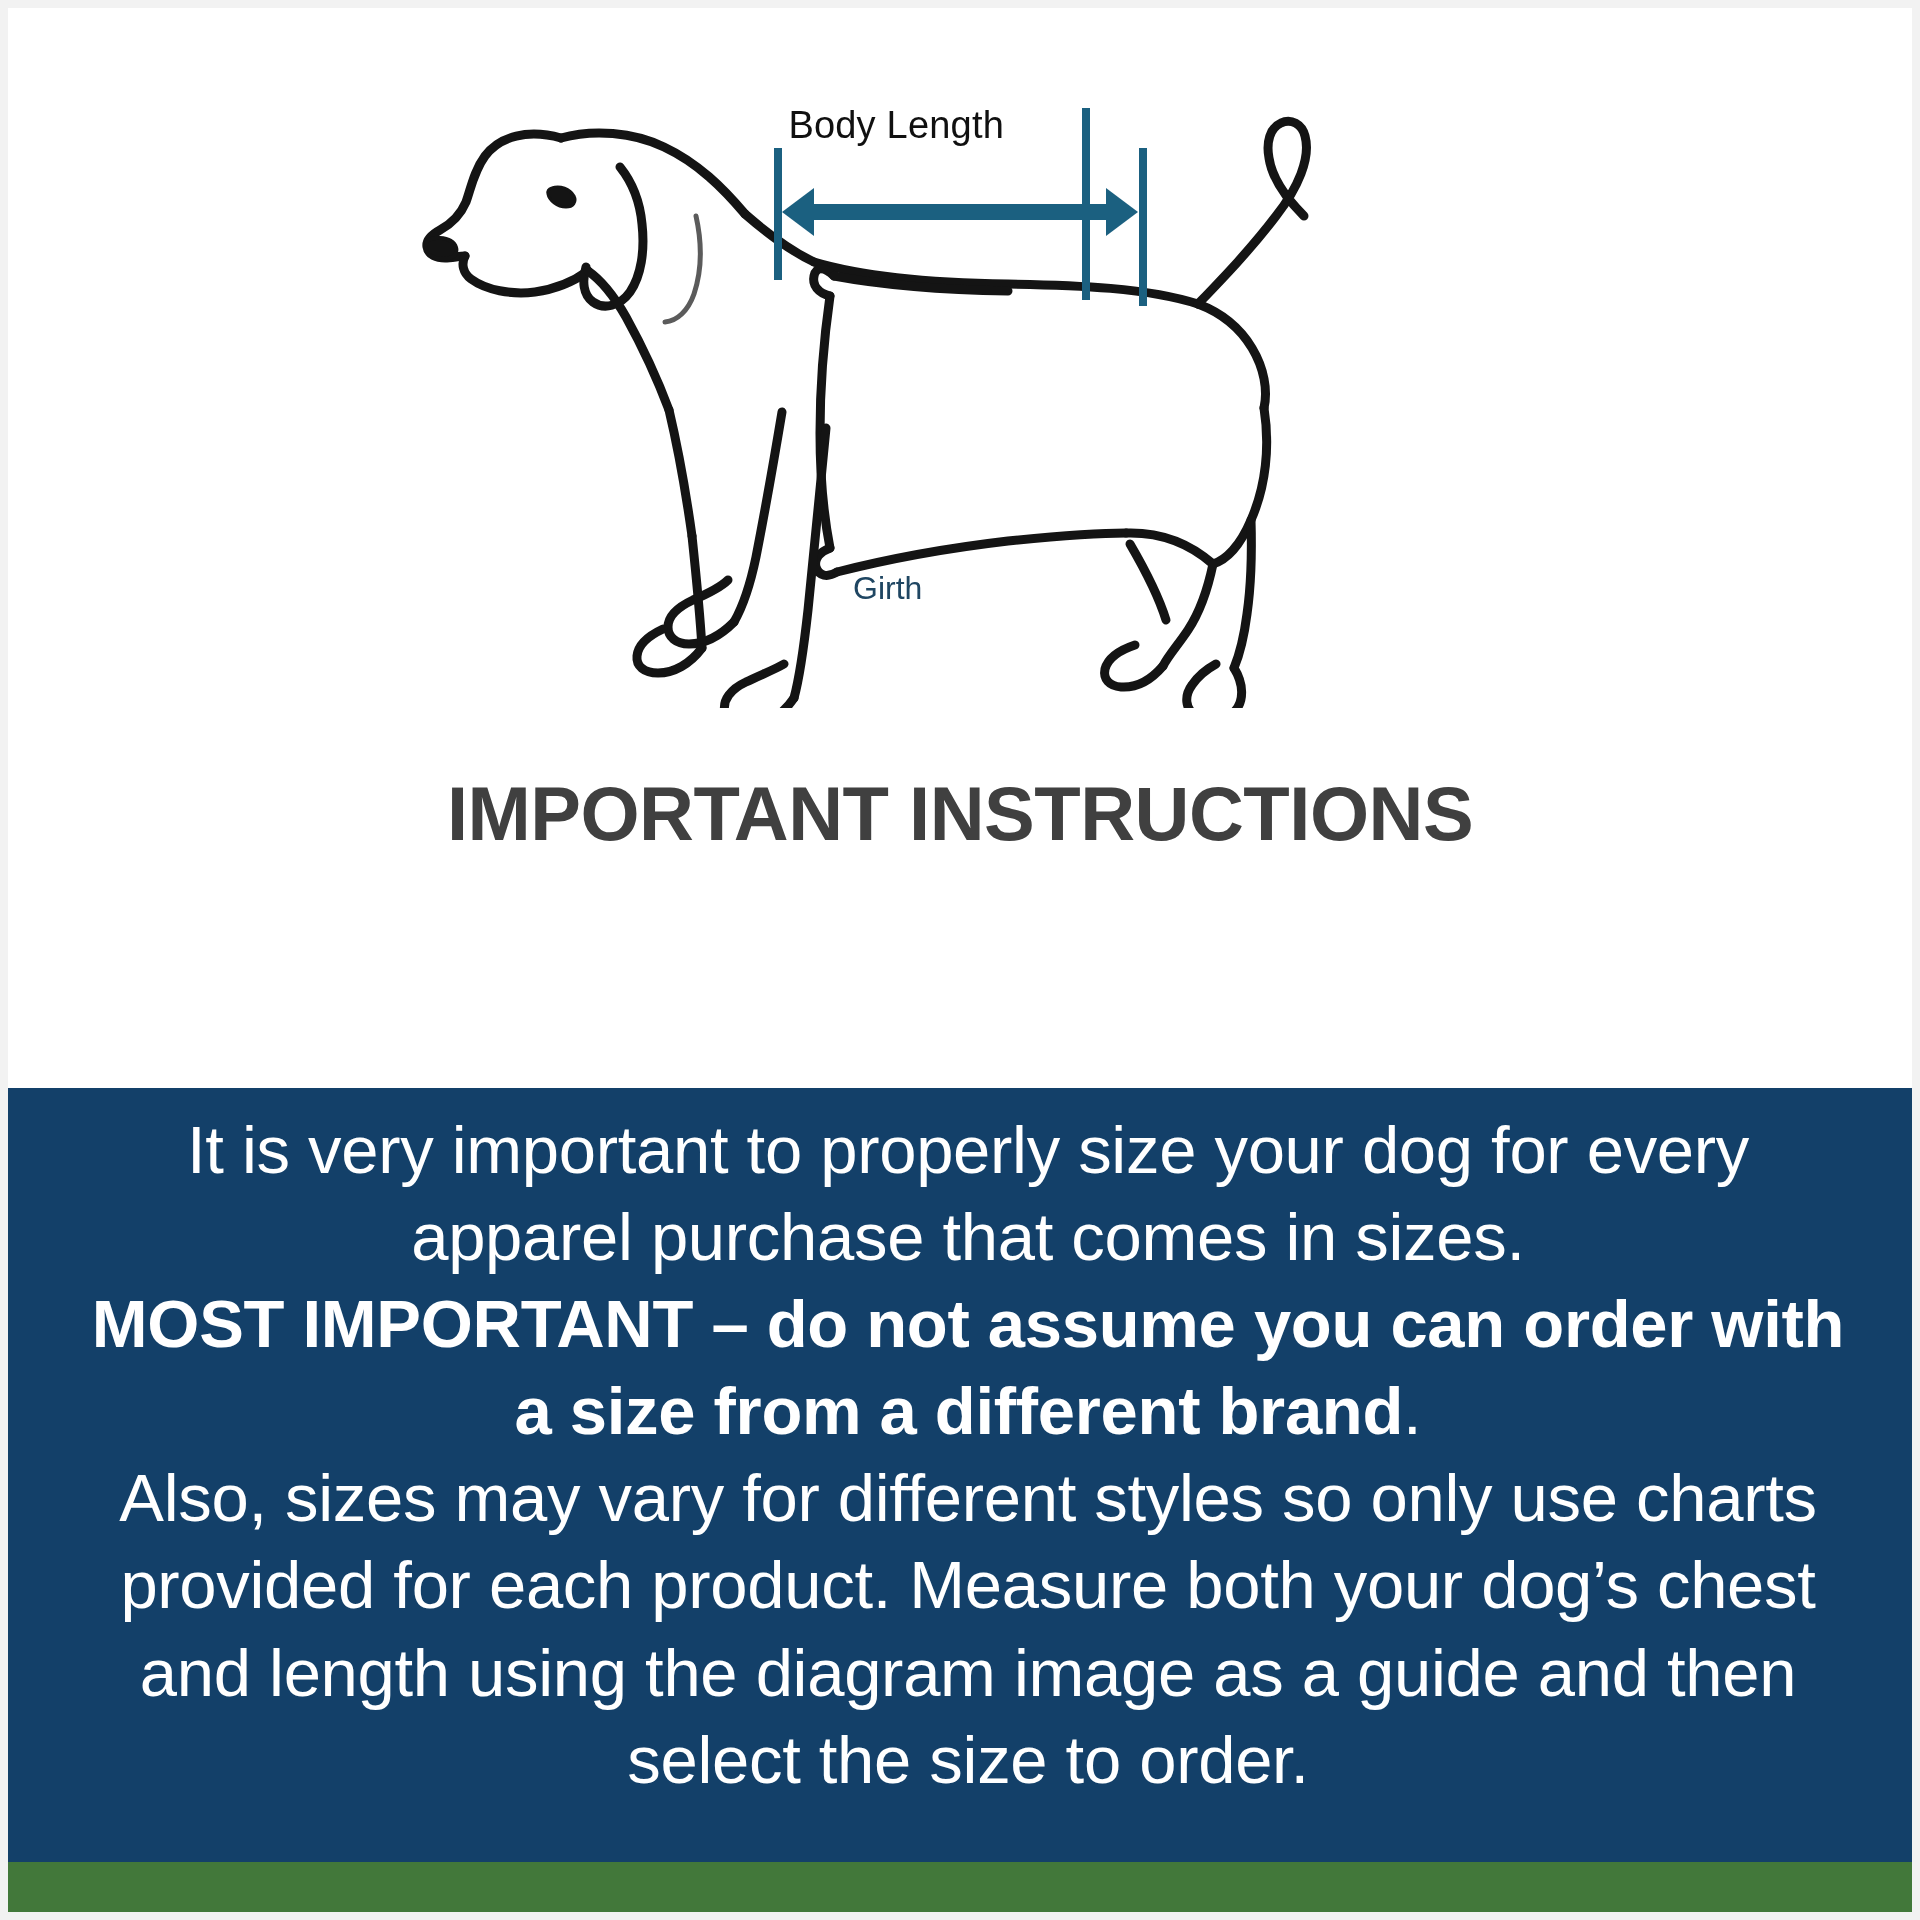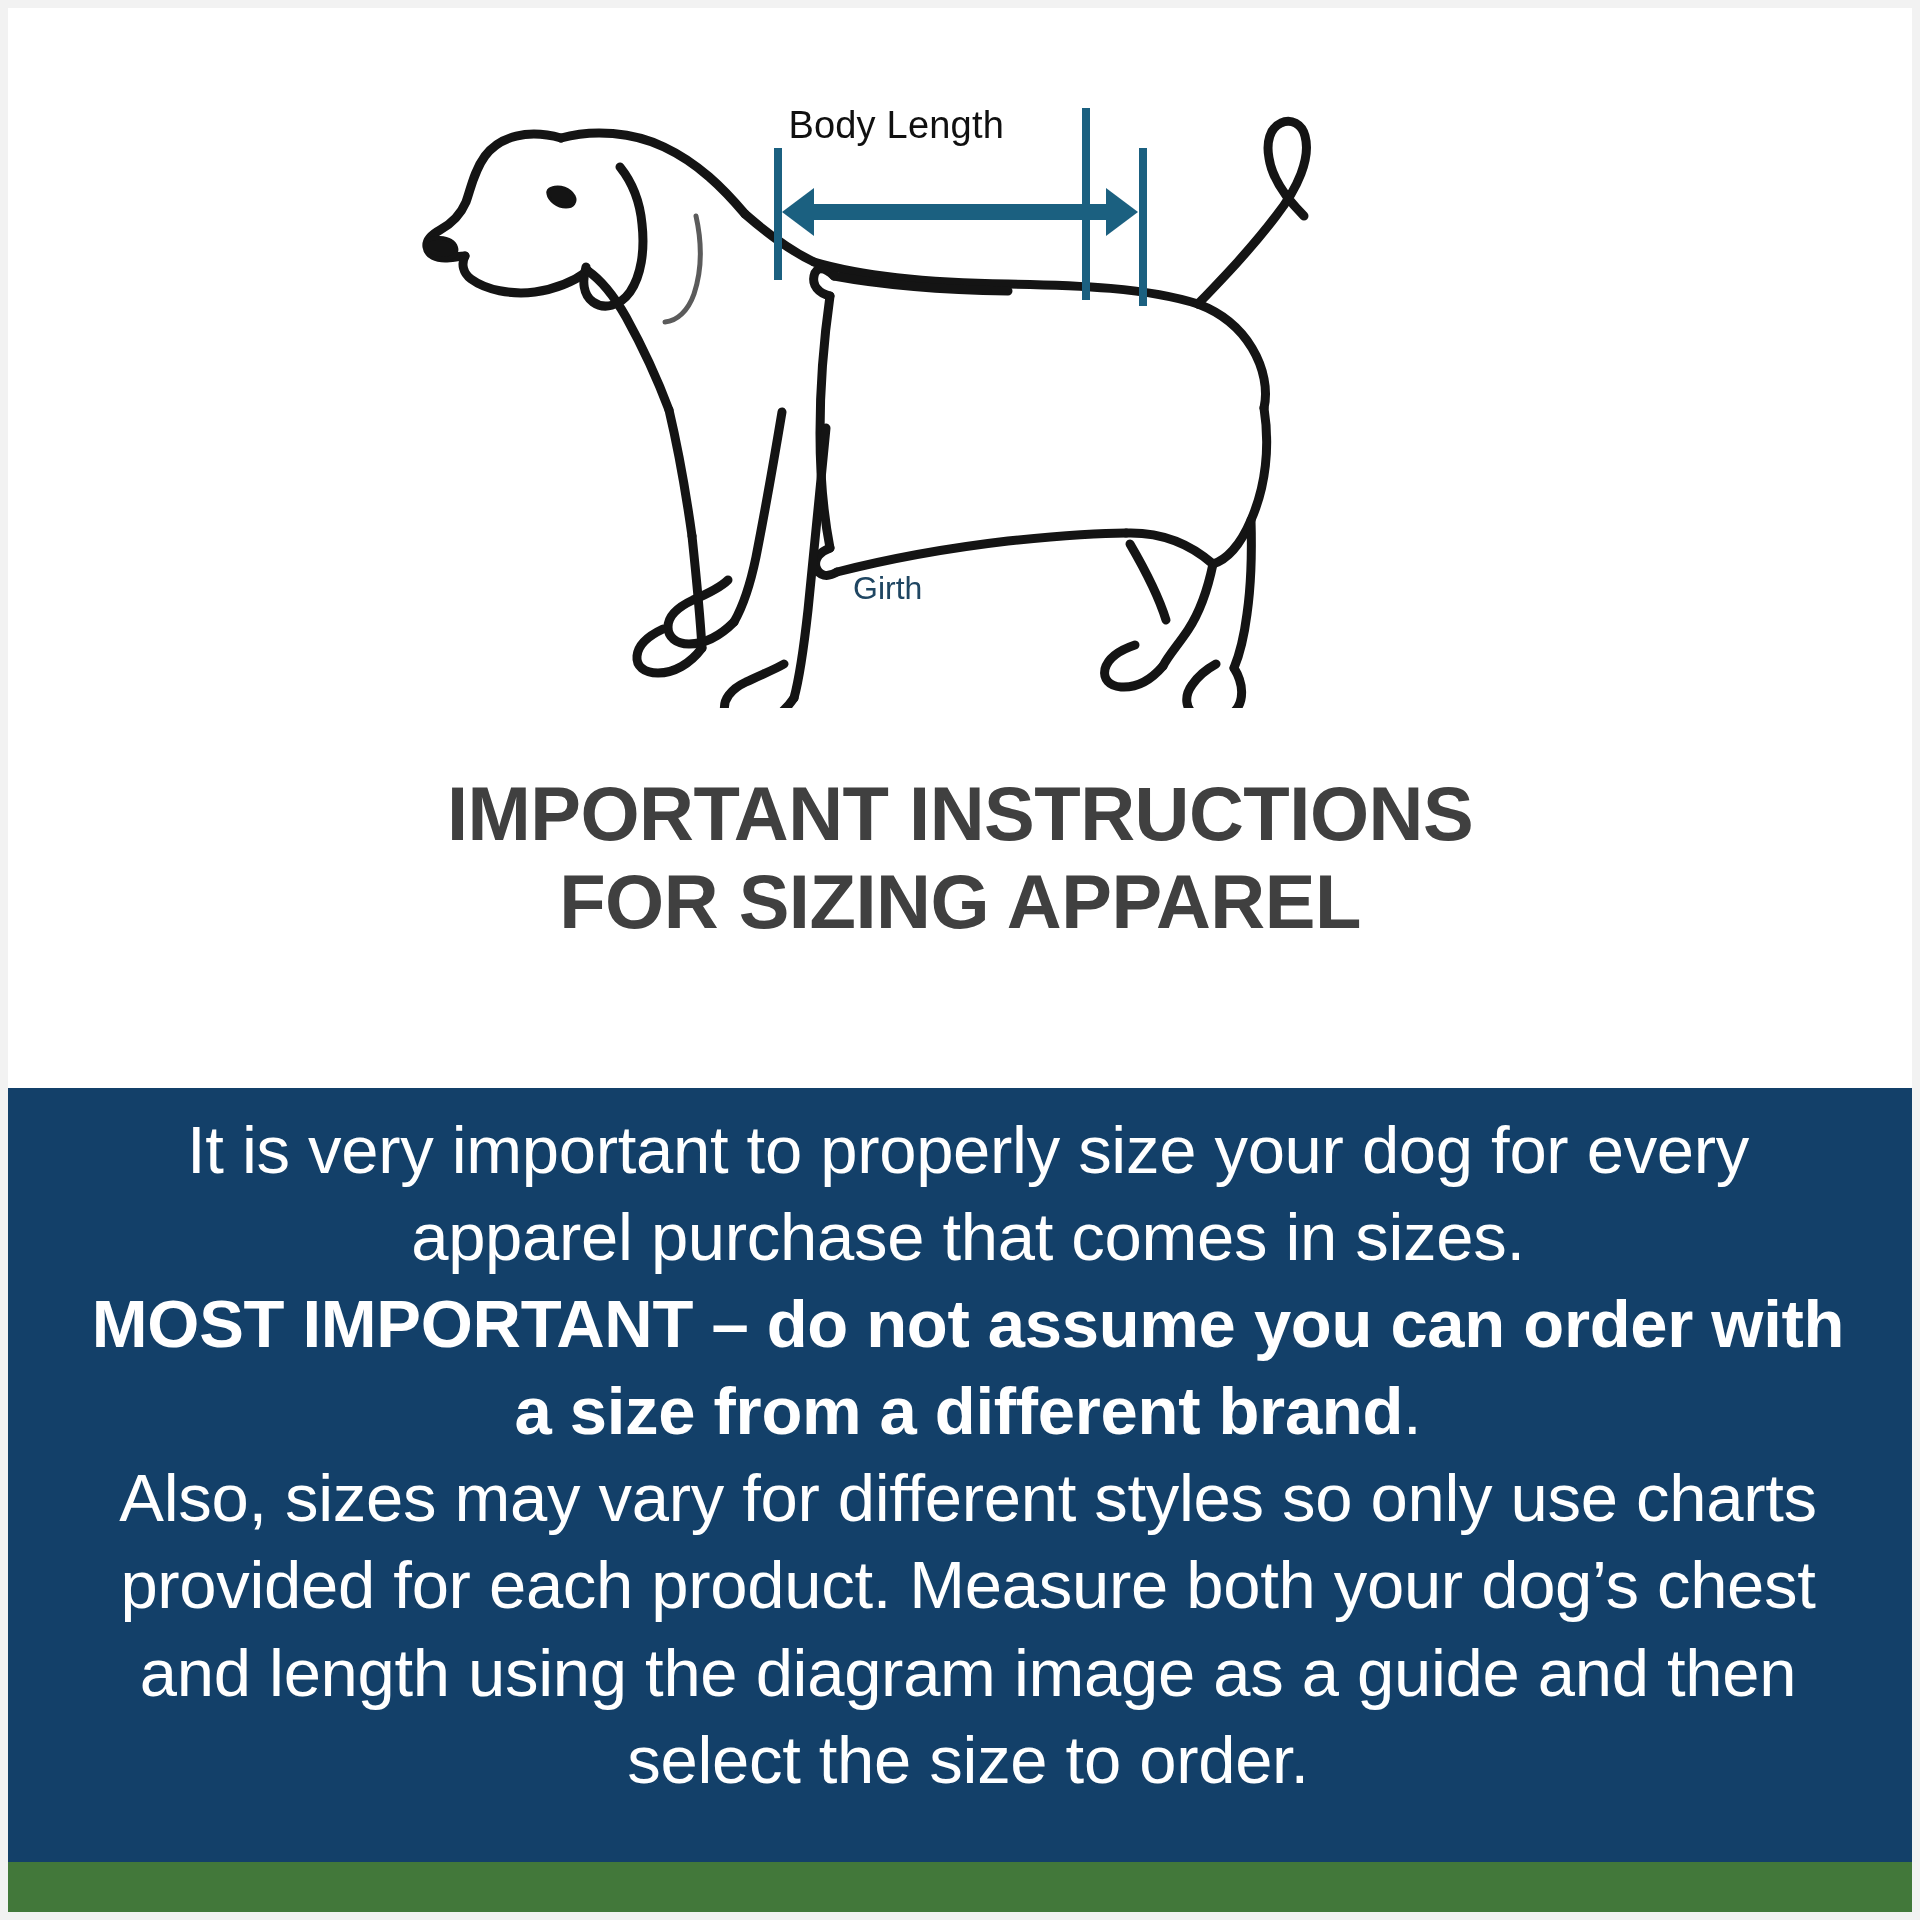--- a/index.html
+++ b/index.html
@@ -203,21 +203,20 @@
         </g>
       </svg>
 
       <div class="label-body-length">Body Length</div>
 
       <div class="label-girth">Girth</div>
     </div>
 
     <div class="headline">
       <span class="hl-line">IMPORTANT INSTRUCTIONS</span>
-      <span class="hl-line">FOR SIZING APPAREL</span>
     </div>
 
     <div class="blue-panel">
       <p>
         <span>It is very important to properly size your dog for every apparel purchase that comes in sizes.</span>
       </p>
       <p>
         <span class="b">MOST IMPORTANT – do not assume you can order with a size from a different brand</span><span>.</span>
       </p>
       <p>

